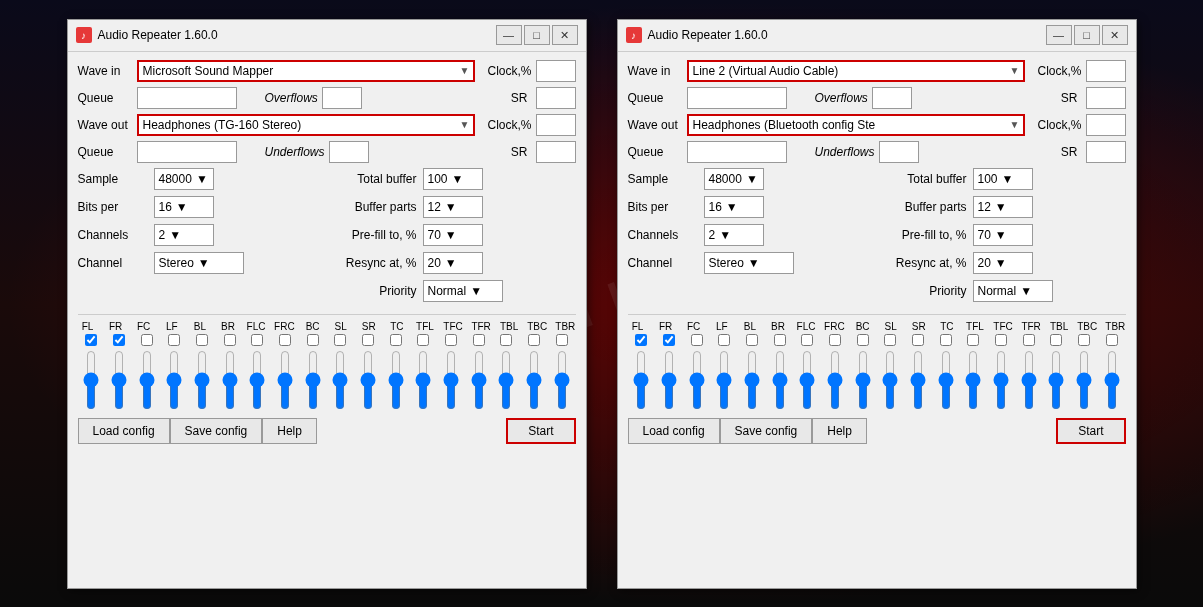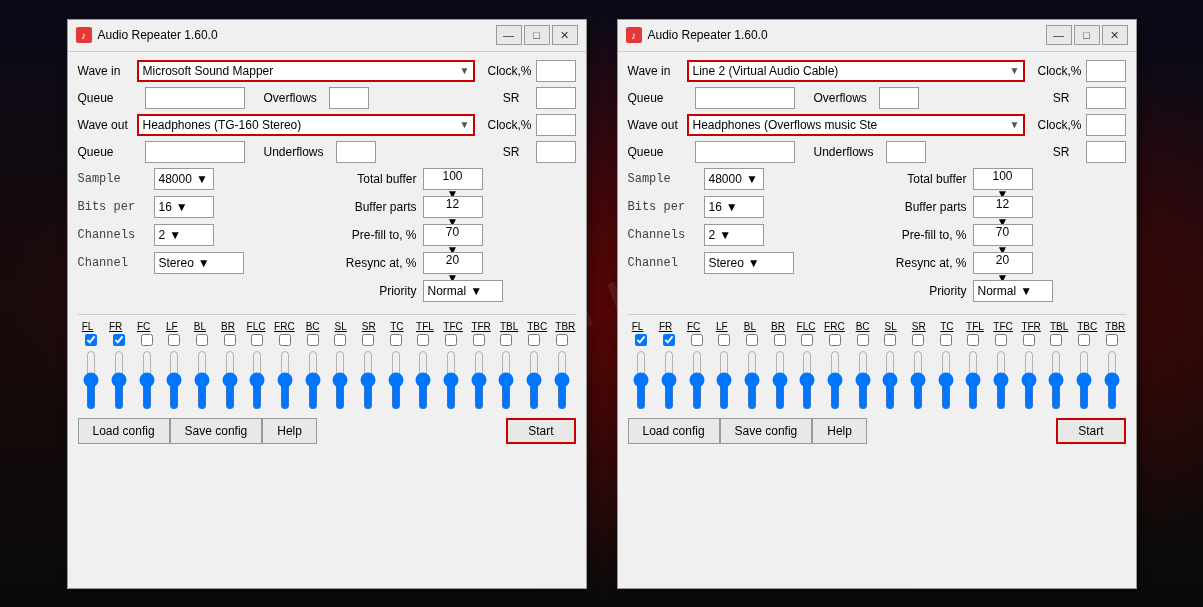--- a/index.html
+++ b/index.html
@@ -119,49 +119,48 @@
     }
     .small-input {
       width: 40px;
       height: 22px;
       border: 1px solid #999;
       background: white;
     }
     .queue-row {
       display: flex;
       align-items: center;
-      gap: 12px;
+      gap: 4px;
       margin-bottom: 5px;
     }
     .queue-input {
       width: 100px;
       height: 22px;
       border: 1px solid #999;
       background: white;
     }
-    .overflows-label { margin-left: 7px; }
+    .overflows-label { margin-left: 24px; font-style: italic; }
     .sr-label { margin-left: auto; }
     .params-section {
       display: flex;
       gap: 20px;
       margin-top: 4px;
     }
     .left-params { flex: 1; }
     .right-params { flex: 1; }
     .param-row {
       display: flex;
       align-items: center;
       gap: 6px;
       margin-bottom: 6px;
     }
     .param-label {
       min-width: 70px;
       font-size: 12px;
-      color: #404040;
-      font-family: Liberation Mono, monospace;
+      color: #000000;
     }
     .small-dropdown {
       height: 22px;
       border: 1px solid #999;
       background: white;
       padding: 0 4px;
       font-size: 12px;
       display: flex;
       align-items: center;
       gap: 4px;
@@ -177,21 +176,20 @@
     .divider-line {
       border-top: 1px solid #ccc;
       margin: 6px 0;
     }
     .channel-labels {
       display: flex;
       gap: 8px;
       font-size: 10px;
       color: #000;
       margin-bottom: 2px;
-      text-decoration: underline;
     }
     .ch-label {
       width: 28px;
       text-align: center;
       font-size: 10px;
     }
     .channel-checks {
       display: flex;
       gap: 0;
       margin-bottom: 4px;
@@ -261,21 +259,20 @@
       margin-bottom: 6px;
     }
     .param-right-label {
       min-width: 80px;
       font-size: 12px;
       text-align: right;
       color: #000;
     }
     .wider-dropdown {
       min-width: 60px;
-      flex-direction: column;
     }
     
     .watermark {
       position: absolute;
       z-index: 0;
       font-size: 48px;
       font-weight: bold;
       color: rgba(255,255,255,0.08);
       transform: rotate(-30deg);
       pointer-events: none;
@@ -587,21 +584,21 @@
         <input class="queue-input" type="text" style="">
         <span class="overflows-label label-sm">Overflows</span>
         <input class="small-input" type="text" style="width: 40px;">
         <span class="sr-label label-sm">SR</span>
         <input class="small-input" type="text" style="width: 40px; margin-left: 4px;">
       </div>
 
       <div class="wave-in-row">
         <span class="label">Wave out</span>
         <div class="wave-dropdown highlighted-box" style="width:300px;">
-          <span>Headphones (Overflows music Ste</span>
+          <span>Headphones (Bluetooth config Ste</span>
           <span class="dropdown-arrow">▼</span>
         </div>
         <span class="label-sm" style="margin-left:8px;">Clock,%</span>
         <input class="small-input" type="text" style="width: 40px;">
       </div>
 
       <div class="queue-row">
         <span class="label">Queue</span>
         <input class="queue-input" type="text" style="">
         <span class="overflows-label label-sm">Underflows</span>

